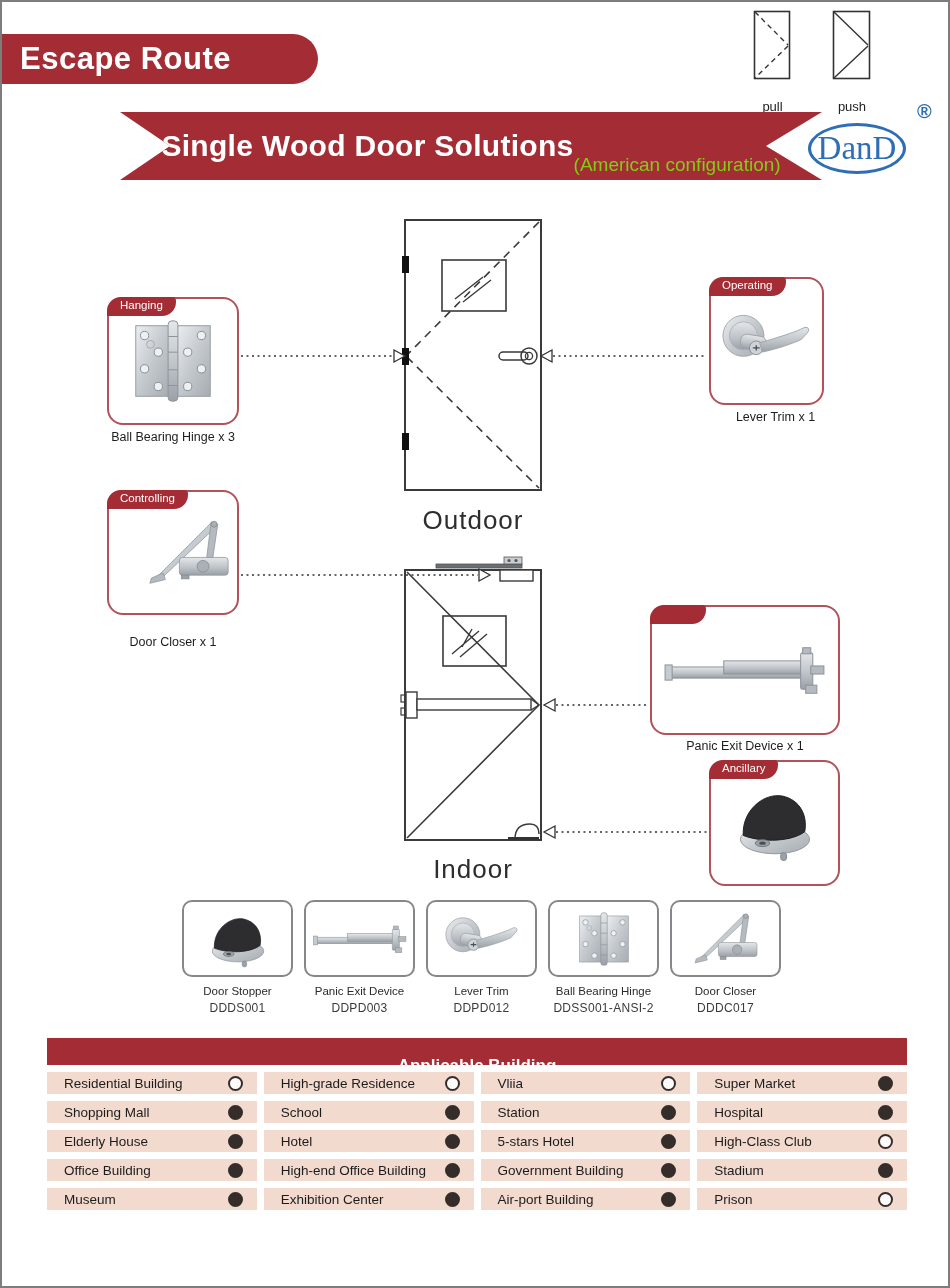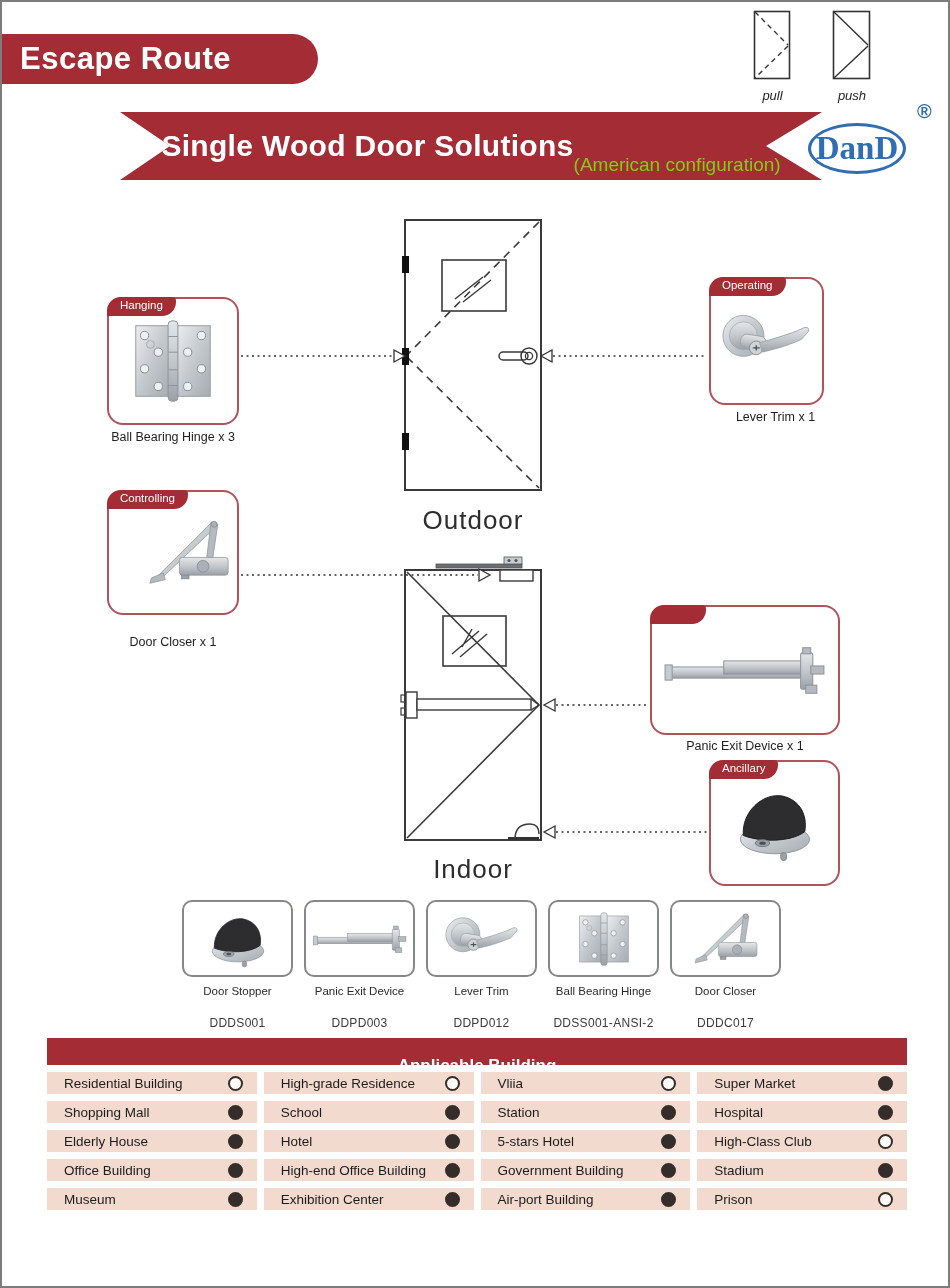--- a/index.html
+++ b/index.html
@@ -13,33 +13,33 @@
   *{margin:0;padding:0;box-sizing:border-box;}
   body{background:#fff;font-family:"Liberation Sans",sans-serif;}
   .page{position:relative;width:950px;height:1288px;background:#fff;border:2px solid #7d7d7d;overflow:hidden;}
 
   
   .escape-banner{position:absolute;left:0;top:32px;width:316px;height:50px;background:var(--red);
     border-radius:0 26px 26px 0;display:flex;align-items:center;padding-left:18px;z-index:2;}
   .escape-banner span{color:#fff;font-size:31px;font-weight:bold;letter-spacing:.5px;}
 
   .door-sym{position:absolute;top:8px;z-index:2;}
-  .door-sym .sym-label{text-align:center;font-size:13px;color:#222;margin-top:3px;font-style:italic;}
+  .door-sym .sym-label{text-align:center;font-size:13px;color:#222;margin-top:14px;}
   .sym-pull{left:751px;width:39px;}
   .sym-push{left:830px;width:40px;}
 
   .ribbon{position:absolute;left:118px;top:110px;width:702px;height:68px;background:var(--red);z-index:2;
     clip-path:polygon(0 0,100% 0,calc(100% - 56px) 50%,100% 100%,0 100%,50px 50%);
     display:flex;flex-direction:row;align-items:center;justify-content:center;}
   .ribbon-title{color:#fff;font-size:30px;font-weight:bold;line-height:32px;letter-spacing:.3px;}
   .ribbon-subtitle{color:#84cc16;font-size:19px;line-height:22px;margin-top:38px;}
 
   .brand{position:absolute;left:806px;top:121px;width:98px;height:51px;border:3.5px solid var(--blue);
     border-radius:50%;display:flex;align-items:center;justify-content:center;z-index:2;background:#fff;}
-  .brand span{font-family:"Liberation Serif",serif;font-weight:bold;font-size:33px;color:var(--blue);letter-spacing:0;}
+  .brand span{font-family:"Liberation Serif",serif;font-weight:normal;font-size:33px;color:var(--blue);letter-spacing:0;}
   .reg{position:absolute;left:915px;top:98px;font-size:20px;color:var(--blue);z-index:2;font-weight:bold;}
 
   
   .diagram{position:absolute;left:0;top:0;width:950px;height:1288px;z-index:1;}
   .dot{stroke:#333;stroke-width:1.6;stroke-dasharray:2 3.5;fill:none;}
 
   .door-label{position:absolute;width:136px;text-align:center;font-size:26px;color:#2d2d2d;letter-spacing:1px;z-index:2;}
   .lbl-outdoor{left:403px;top:503px;}
   .lbl-indoor{left:403px;top:852px;}
 
@@ -59,21 +59,21 @@
   .cap-controlling{left:100px;top:633px;width:142px;}
   .cap-panic{left:648px;top:737px;width:190px;}
   .cap-ancillary{left:707px;top:890px;width:131px;}
 
   
   .products{position:absolute;left:180px;top:898px;display:flex;gap:11px;z-index:2;}
   .pwrap{width:111px;text-align:center;}
   .pcard{width:111px;height:77px;border:2px solid #85878a;border-radius:10px;background:#fff;
     display:flex;align-items:center;justify-content:center;}
   .pname{font-size:11.5px;color:#2a2a2a;margin-top:8px;}
-  .pcode{font-size:12px;color:#3a3a3a;margin-top:19px;letter-spacing:.3px;}
+  .pcode{font-size:12px;color:#3a3a3a;margin-top:4px;letter-spacing:.3px;}
 
   
   .ab-header{position:absolute;left:45px;top:1036px;width:860px;height:27px;background:var(--red);z-index:2;
     display:flex;align-items:center;justify-content:center;}
   .ab-header span{color:#fff;font-size:17px;font-weight:bold;margin-top:28px;}
   .ab-grid{position:absolute;left:45px;top:1070px;width:860px;z-index:2;
     display:grid;grid-auto-flow:column;grid-template-rows:repeat(5,22px);grid-template-columns:repeat(4,1fr);
     column-gap:7px;row-gap:7px;}
   .cell{background:var(--pink);display:flex;align-items:center;justify-content:space-between;
     padding:0 14px 0 17px;}

